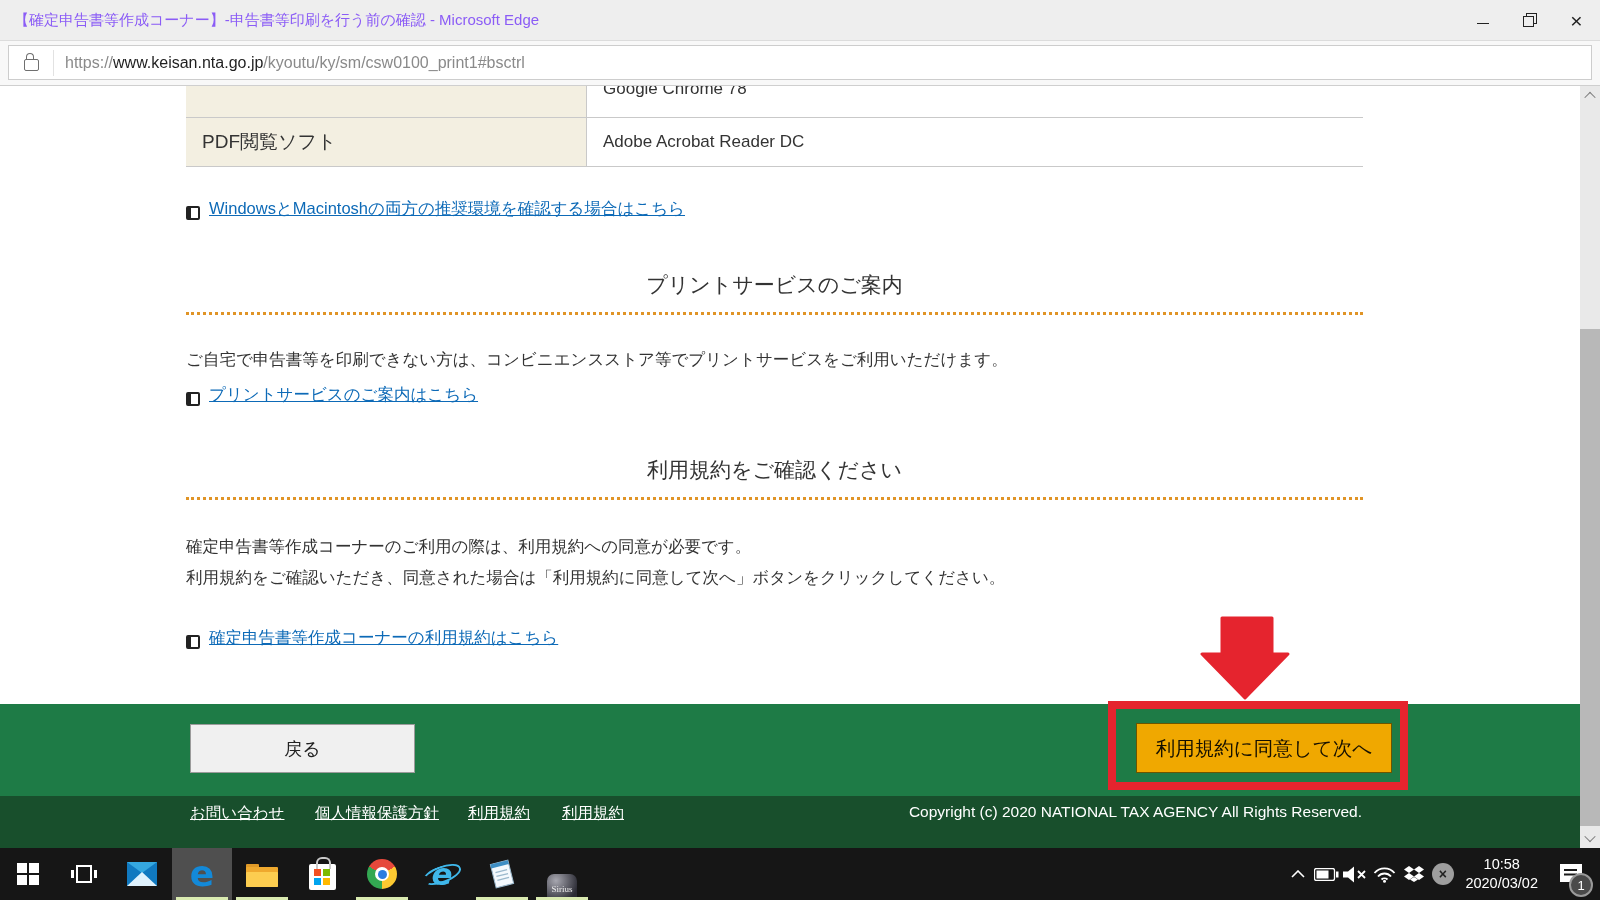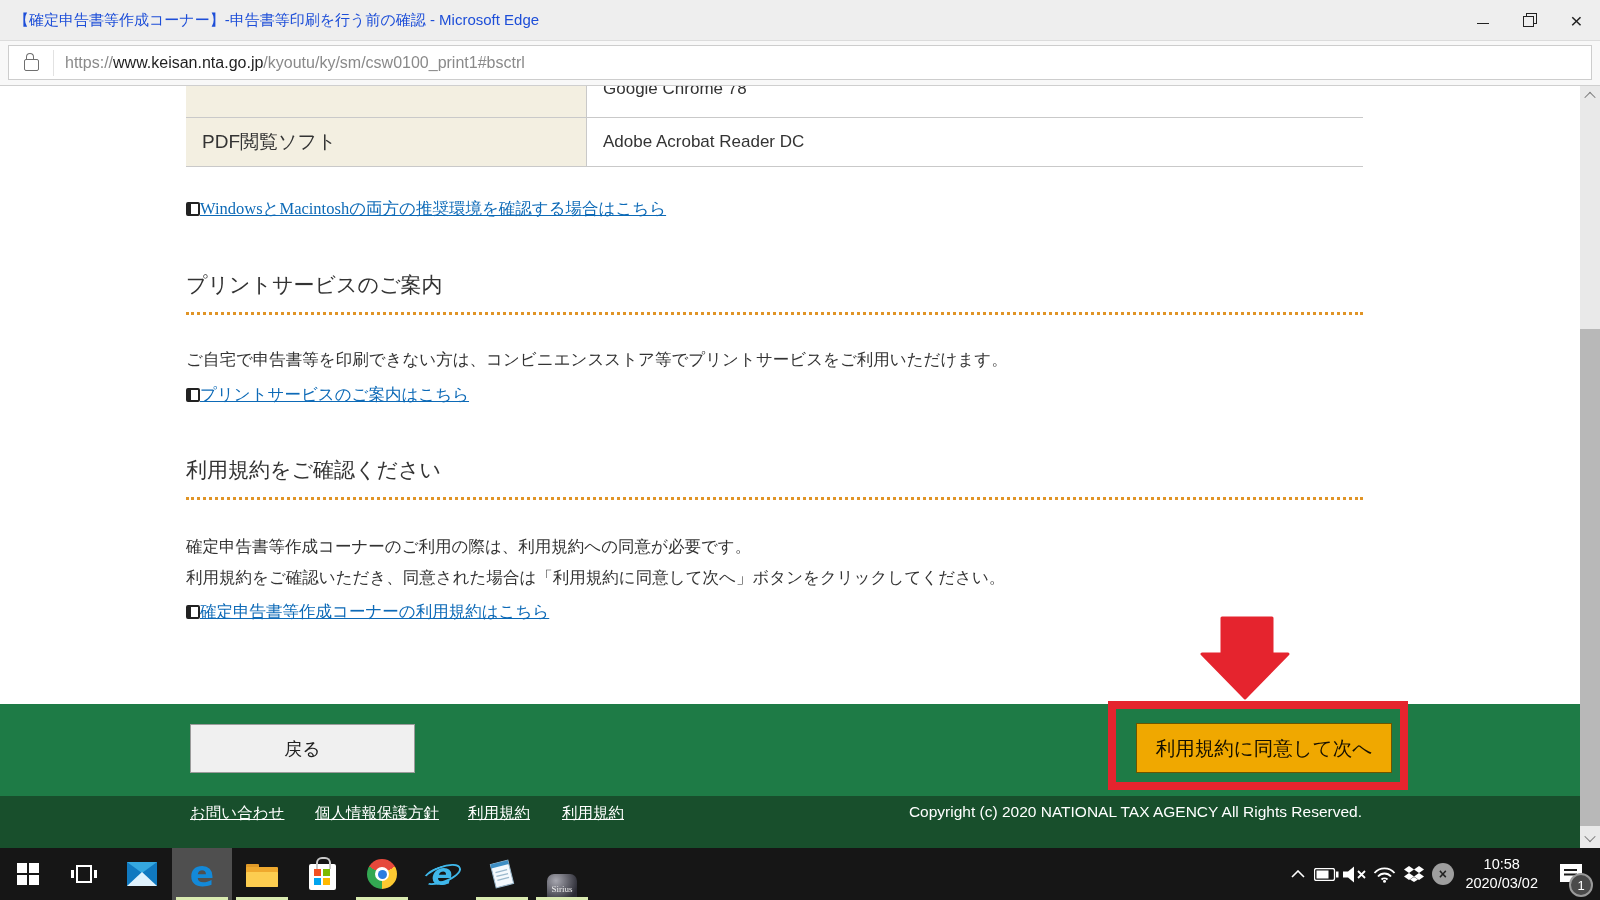--- a/index.html
+++ b/index.html
@@ -1,21 +1,21 @@
 <!DOCTYPE html>
 <html><head>
 <meta charset="utf-8">
 <style>
   html,body{margin:0;padding:0;overflow:hidden;}
   body{width:1600px;height:900px;position:relative;background:#fff;
        font-family:"Liberation Sans",sans-serif;color:#333;}
 
   
   .titlebar{position:absolute;top:0;left:0;right:0;height:40px;background:#eeeeee;border-bottom:1px solid #dcdcdc;}
-  .title-text{position:absolute;left:14px;top:11px;font-size:15px;color:#1d4ed8;white-space:nowrap;}
+  .title-text{position:absolute;left:14px;top:11px;font-size:15px;color:#8b5cf6;white-space:nowrap;}
   .win-controls{position:absolute;right:0;top:0;height:40px;display:flex;}
   .win-btn{width:47px;height:40px;display:flex;align-items:center;justify-content:center;color:#222;}
   .min-glyph{width:12px;border-bottom:1.5px solid #222;height:1px;margin-top:6px;}
   .restore-glyph{position:relative;width:14px;height:14px;}
   .restore-glyph::before{content:"";position:absolute;top:0;right:0;width:9px;height:9px;border:1.2px solid #222;}
   .restore-glyph::after{content:"";position:absolute;bottom:0;left:0;width:9px;height:9px;border:1.2px solid #222;background:#eeeeee;}
   .close-glyph{font-size:21px;line-height:1;color:#222;}
 
   
   .urlrow{position:absolute;top:41px;left:0;right:0;height:44px;background:#f8f8f8;border-bottom:1px solid #cfcfcf;}
@@ -32,27 +32,27 @@
   .spec-table{position:absolute;left:186px;top:0;width:1177px;border-bottom:1px solid #c9c9c9;}
   .srow{display:flex;border-top:1px solid #c9c9c9;}
   .srow.first{border-top:none;}
   .scell-label{width:400px;background:#f3efe1;padding:0 16px;box-sizing:border-box;display:flex;align-items:center;font-size:19px;}
   .scell-value{flex:1;background:#fff;border-left:1px solid #c9c9c9;padding:0 16px;box-sizing:border-box;display:flex;align-items:center;font-size:17px;text-align:center;}
   .h31{height:31px;}
   .h48{height:48px;}
   .clip-top{overflow:hidden;align-items:flex-start !important;}
   .clip-top span{display:block;margin-top:-10px;line-height:26px;white-space:nowrap;}
 
-  .linkrow{position:absolute;left:186px;display:flex;align-items:center;gap:0;font-family:Liberation Serif, serif;}
+  .linkrow{position:absolute;left:186px;display:flex;align-items:flex-end;gap:9px;}
   .lnk-ico{width:14px;height:14px;border:2px solid #222;border-radius:2px;position:relative;box-sizing:border-box;flex:0 0 auto;}
   .lnk-ico::before{content:"";position:absolute;left:0;top:0;bottom:0;width:3px;background:#222;}
   .page-link{color:#0d6ab7;text-decoration:underline;font-size:16.5px;cursor:pointer;white-space:nowrap;}
 
   .section-head{position:absolute;left:186px;width:1177px;margin:0;font-size:21px;font-weight:400;color:#333;
-                padding-bottom:13px;border-bottom:3px dotted #e09426;box-sizing:border-box;}
+                padding-bottom:13px;border-bottom:3px dotted #e09426;box-sizing:border-box;text-align:center;}
   .para{position:absolute;left:186px;font-size:16.5px;color:#333;white-space:nowrap;}
 
   
   .red-arrow{position:absolute;left:1200px;top:530px;}
   .hl-rect{position:absolute;left:1108px;top:615px;width:300px;height:89px;border:8px solid #e5242e;box-sizing:border-box;}
 
   
   .footer-green{position:absolute;left:0;right:0;top:618px;height:92px;background:#1e7b46;}
   .footer-dark{position:absolute;left:0;right:0;top:710px;height:52px;background:#184f2c;}
 
@@ -155,21 +155,21 @@
   <h2 class="section-head" style="top:185px;">プリントサービスのご案内</h2>
   <p class="para" style="top:246px;">ご自宅で申告書等を印刷できない方は、コンビニエンスストア等でプリントサービスをご利用いただけます。</p>
   <div class="linkrow" style="top:298px;">
     <span class="lnk-ico"></span>
     <a class="page-link">プリントサービスのご案内はこちら</a>
   </div>
 
   <h2 class="section-head" style="top:370px;">利用規約をご確認ください</h2>
   <p class="para" style="top:464px;">利用規約をご確認いただき、同意された場合は「利用規約に同意して次へ」ボタンをクリックしてください。</p>
   <p class="para" style="top:433px;">確定申告書等作成コーナーのご利用の際は、利用規約への同意が必要です。</p>
-  <div class="linkrow" style="top:515px;">
+  <div class="linkrow" style="top:541px;">
     <span class="lnk-ico"></span>
     <a class="page-link">確定申告書等作成コーナーの利用規約はこちら</a>
   </div>
 
   <div class="footer-green"></div>
   <div class="footer-dark"></div>
 
   <div class="btn-back">戻る</div>
   <div class="btn-agree">利用規約に同意して次へ</div>
 

